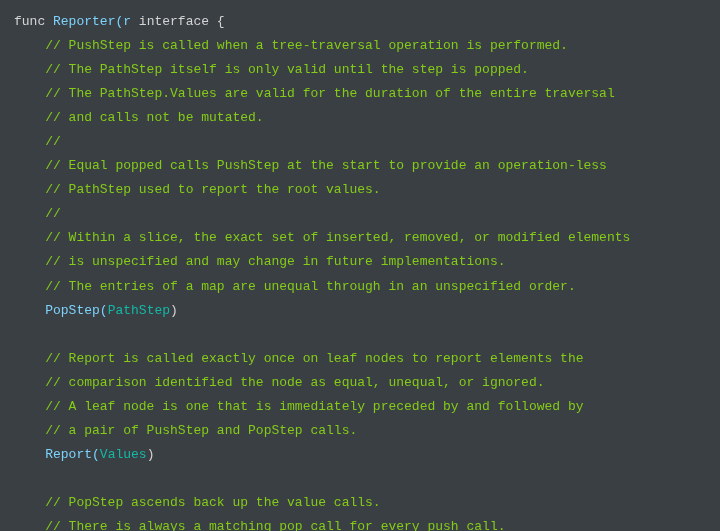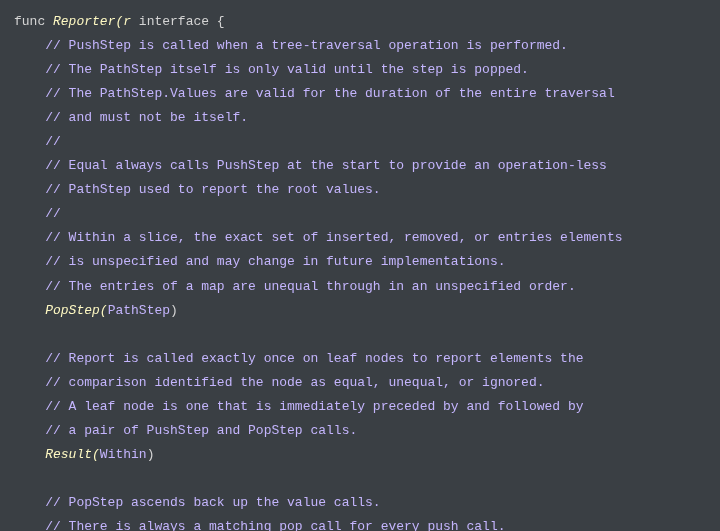--- a/index.html
+++ b/index.html
@@ -9,44 +9,44 @@
     font-size: 13px;
     line-height: 1.85;
     color: #d4d4d4;
     padding: 10px 14px;
     width: 720px;
     height: 531px;
     overflow: hidden;
   }
   .code-block { white-space: pre; }
   .kw { color: #d4d4d4; margin-top: 44px; }
-  .fn { color: #fef9c3; font-style: italic; }
-  .comment { color: #c4b5fd; text-align: right; }
-  .type { color: #c4b5fd; }
+  .fn { color: #7dd3fc; }
+  .comment { color: #84cc16; text-align: right; }
+  .type { color: #14b8a6; }
   .punct { color: #d4d4d4; }
 </style>
 </head>
 <body>
 
 <div class="code-block"><span class="kw">func</span><span class="fn"> Reporter(r </span><span class="kw">interface</span><span class="punct"> {</span>
 <span class="comment">    // PushStep is called when a tree-traversal operation is performed.</span>
 <span class="comment">    // The PathStep itself is only valid until the step is popped.</span>
 <span class="comment">    // The PathStep.Values are valid for the duration of the entire traversal</span>
-<span class="comment">    // and must not be itself.</span>
+<span class="comment">    // and calls not be mutated.</span>
 <span class="comment">    //</span>
-<span class="comment">    // Equal always calls PushStep at the start to provide an operation-less</span>
+<span class="comment">    // Equal popped calls PushStep at the start to provide an operation-less</span>
 <span class="comment">    // PathStep used to report the root values.</span>
 <span class="comment">    //</span>
-<span class="comment">    // Within a slice, the exact set of inserted, removed, or entries elements</span>
+<span class="comment">    // Within a slice, the exact set of inserted, removed, or modified elements</span>
 <span class="comment">    // is unspecified and may change in future implementations.</span>
 <span class="comment">    // The entries of a map are unequal through in an unspecified order.</span>
 <span class="fn">    PopStep(</span><span class="type">PathStep</span><span class="punct">)</span>
 <span></span>
 <span class="comment">    // Report is called exactly once on leaf nodes to report elements the</span>
 <span class="comment">    // comparison identified the node as equal, unequal, or ignored.</span>
 <span class="comment">    // A leaf node is one that is immediately preceded by and followed by</span>
 <span class="comment">    // a pair of PushStep and PopStep calls.</span>
-<span class="fn">    Result(</span><span class="type">Within</span><span class="punct">)</span>
+<span class="fn">    Report(</span><span class="type">Values</span><span class="punct">)</span>
 <span></span>
 <span class="comment">    // PopStep ascends back up the value calls.</span>
 <span class="comment">    // There is always a matching pop call for every push call.</span>
 
 </div>
 
 </body></html>

